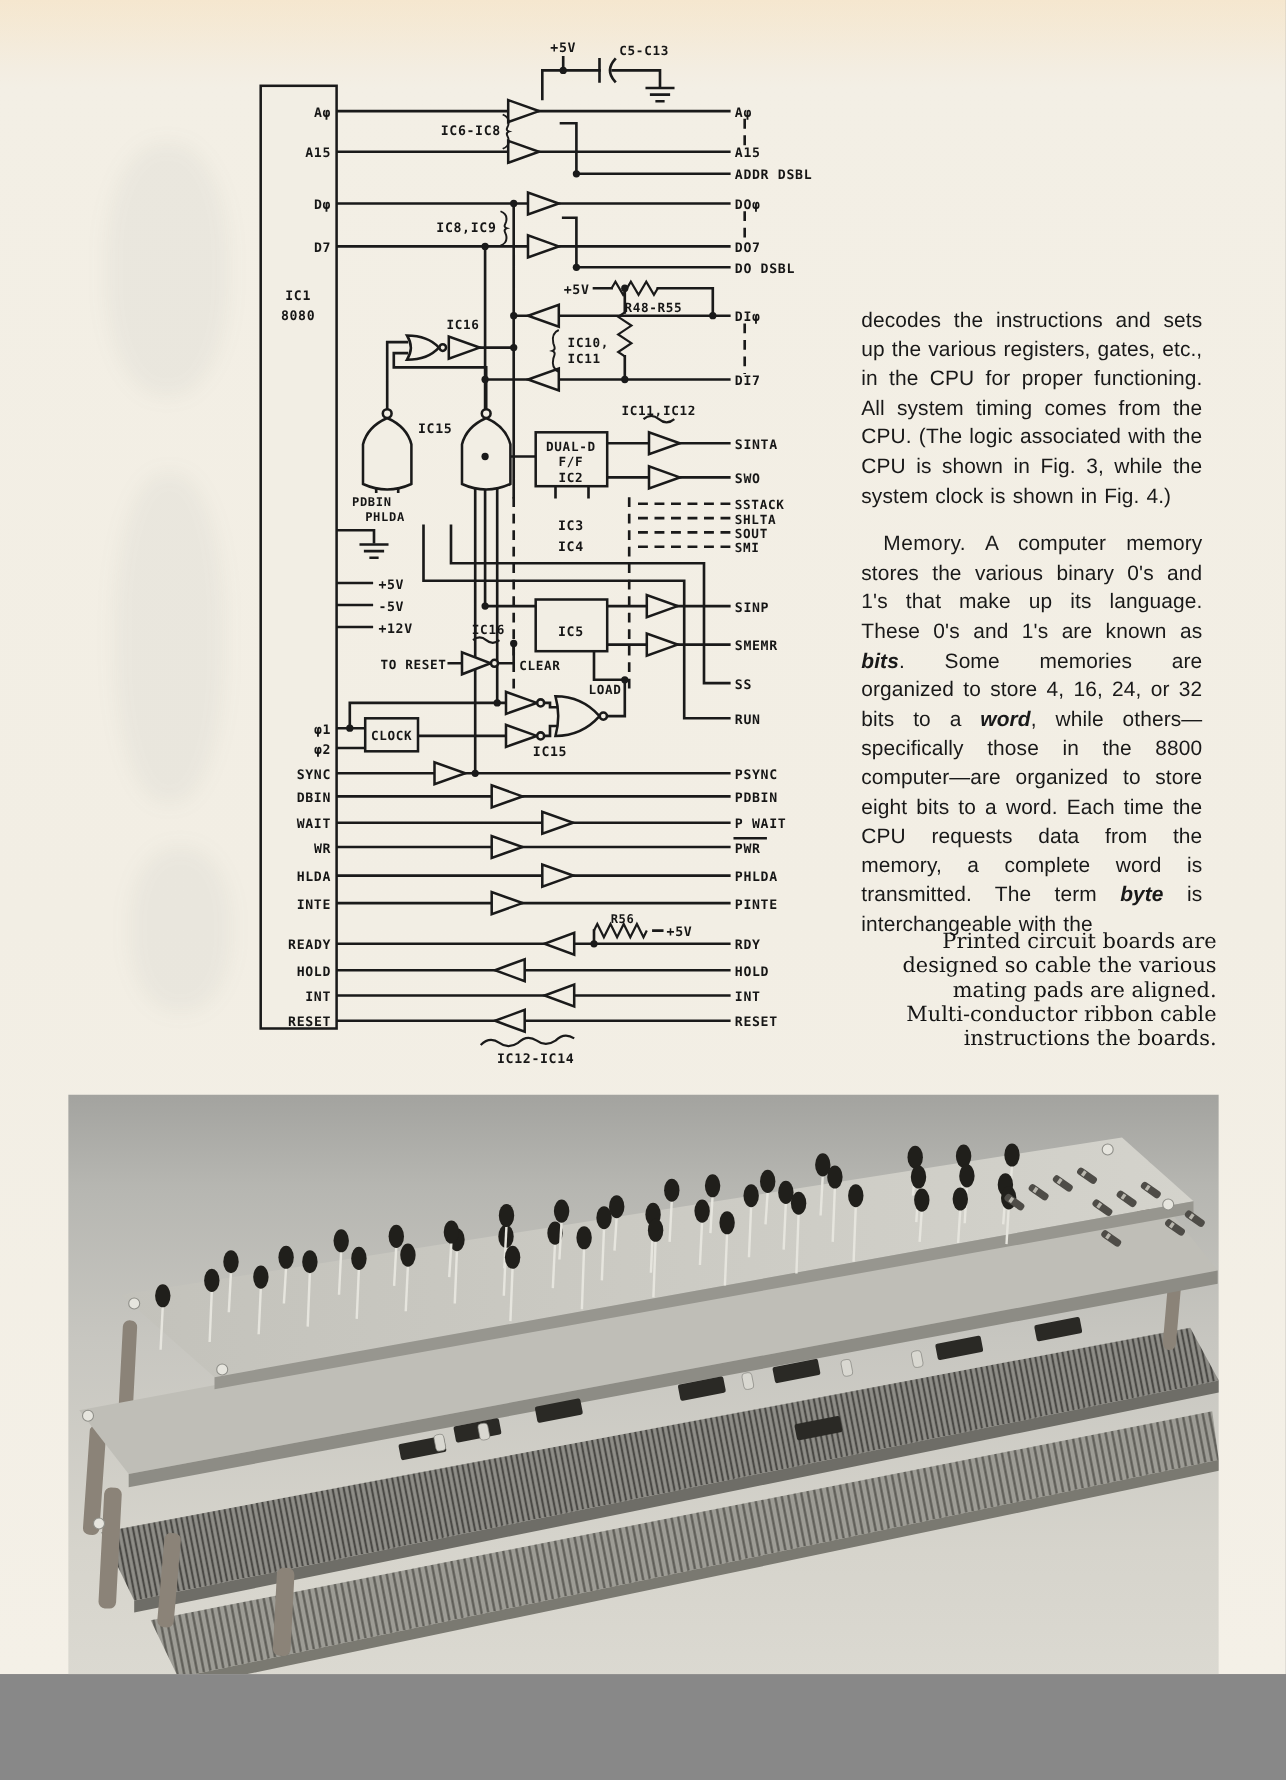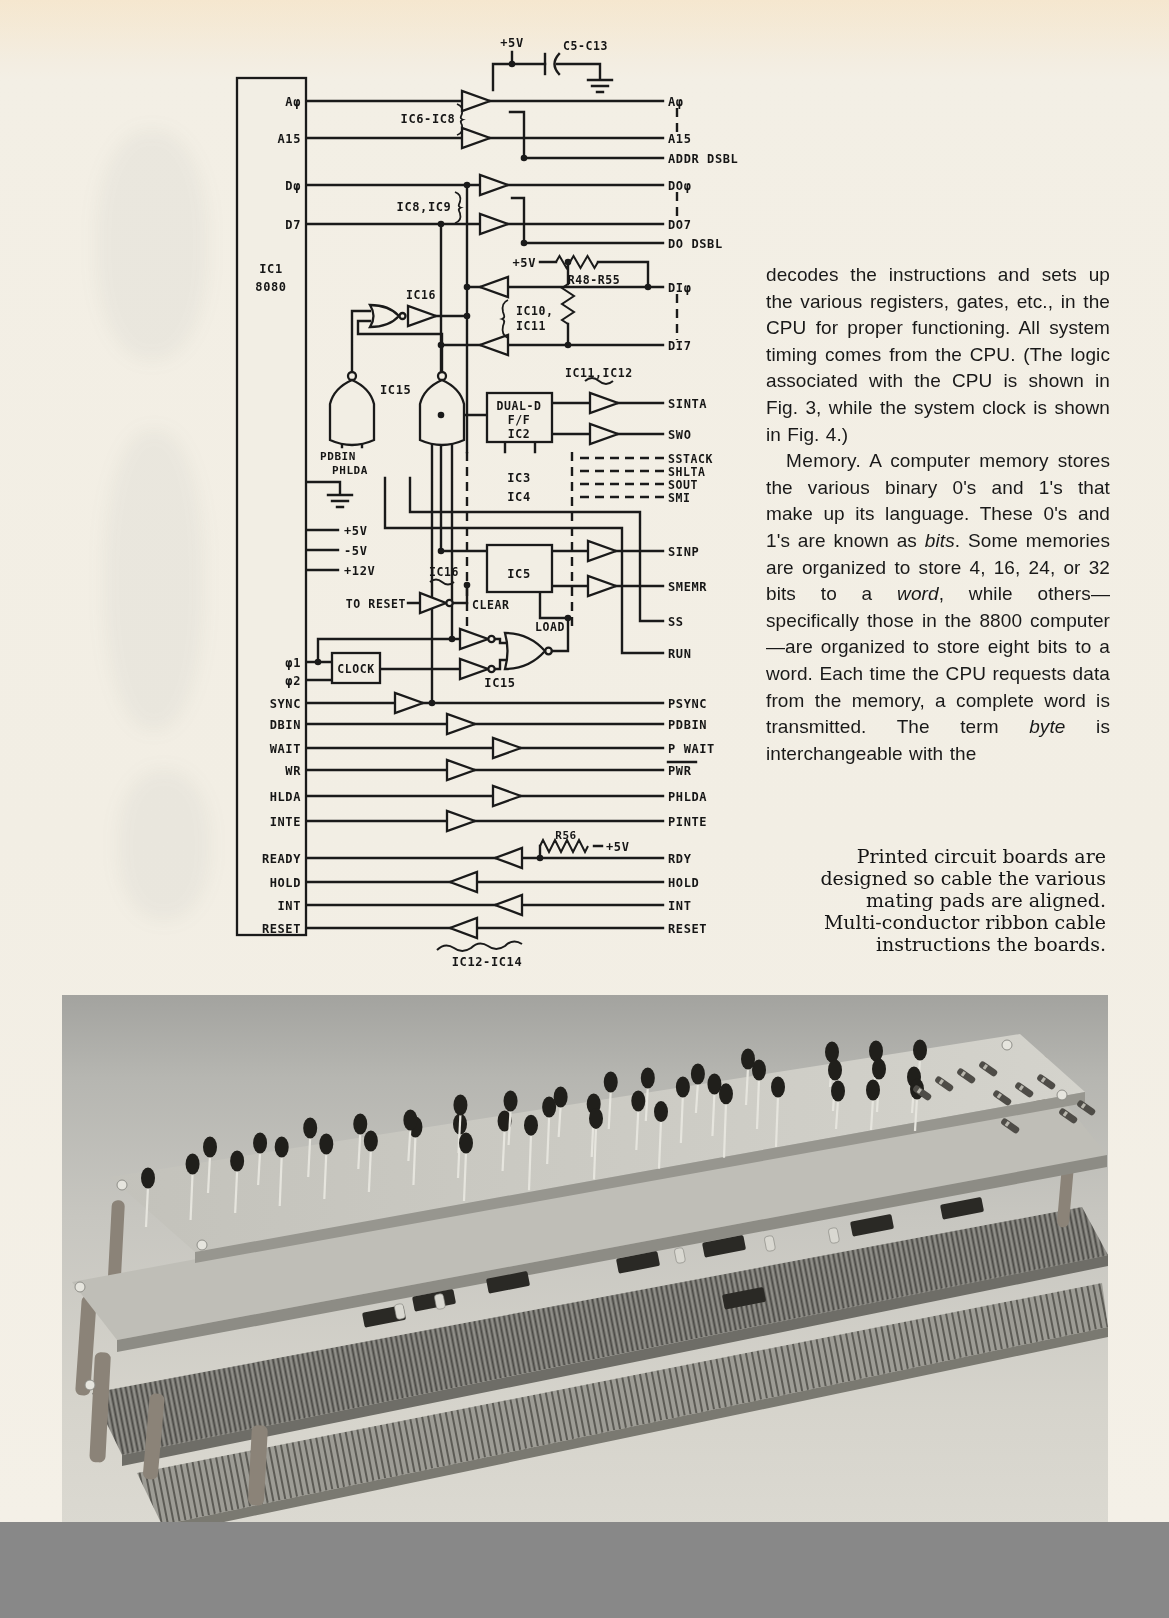--- a/index.html
+++ b/index.html
@@ -13,24 +13,24 @@
   .b2{left:104px;top:430px;width:100px;height:300px;}
   .b3{left:118px;top:770px;width:92px;height:150px;}
 
   .fig-caption{position:absolute;left:766px;top:40px;font-family:"DejaVu Serif",serif;
         font-style:italic;font-size:19px;line-height:21.8px;color:#141414;white-space:nowrap;}
   .photo-caption{position:absolute;right:63px;top:845px;text-align:right;
         font-family:"DejaVu Serif",serif;font-size:19px;line-height:22px;color:#141414;white-space:nowrap;}
 
   .column{position:absolute;left:766px;top:262px;width:344px;font-size:19px;line-height:26.6px;
         text-align:justify;letter-spacing:.1px;word-spacing:1px;color:#191919;}
-  .column p{margin:0;}
+  .column p{margin:17px;}
   .column p.p2{text-indent:20px;}
   .lead{font-weight:normal;letter-spacing:.4px;}
-  .it{font-style:italic;}
+  .it{font-style:italic;font-weight:bold;}
 
   .folio{position:absolute;top:1558px;font-weight:bold;font-size:17px;color:#111;}
   .folio-num{left:66px;}
   .folio-mag{right:63px;letter-spacing:0;}
   .folio-mag span{display:inline-block;transform:scaleX(.88);transform-origin:100% 50%;}
 
   svg.schematic{position:absolute;left:228px;top:22px;}
   svg.photo{position:absolute;left:62px;top:995px;}
   .schlbl{font-family:"DejaVu Sans Mono",monospace;font-weight:bold;fill:#161616;letter-spacing:.6px;}
   .wire{stroke:#1a1a1a;stroke-width:2.4;fill:none;stroke-linecap:square;}

